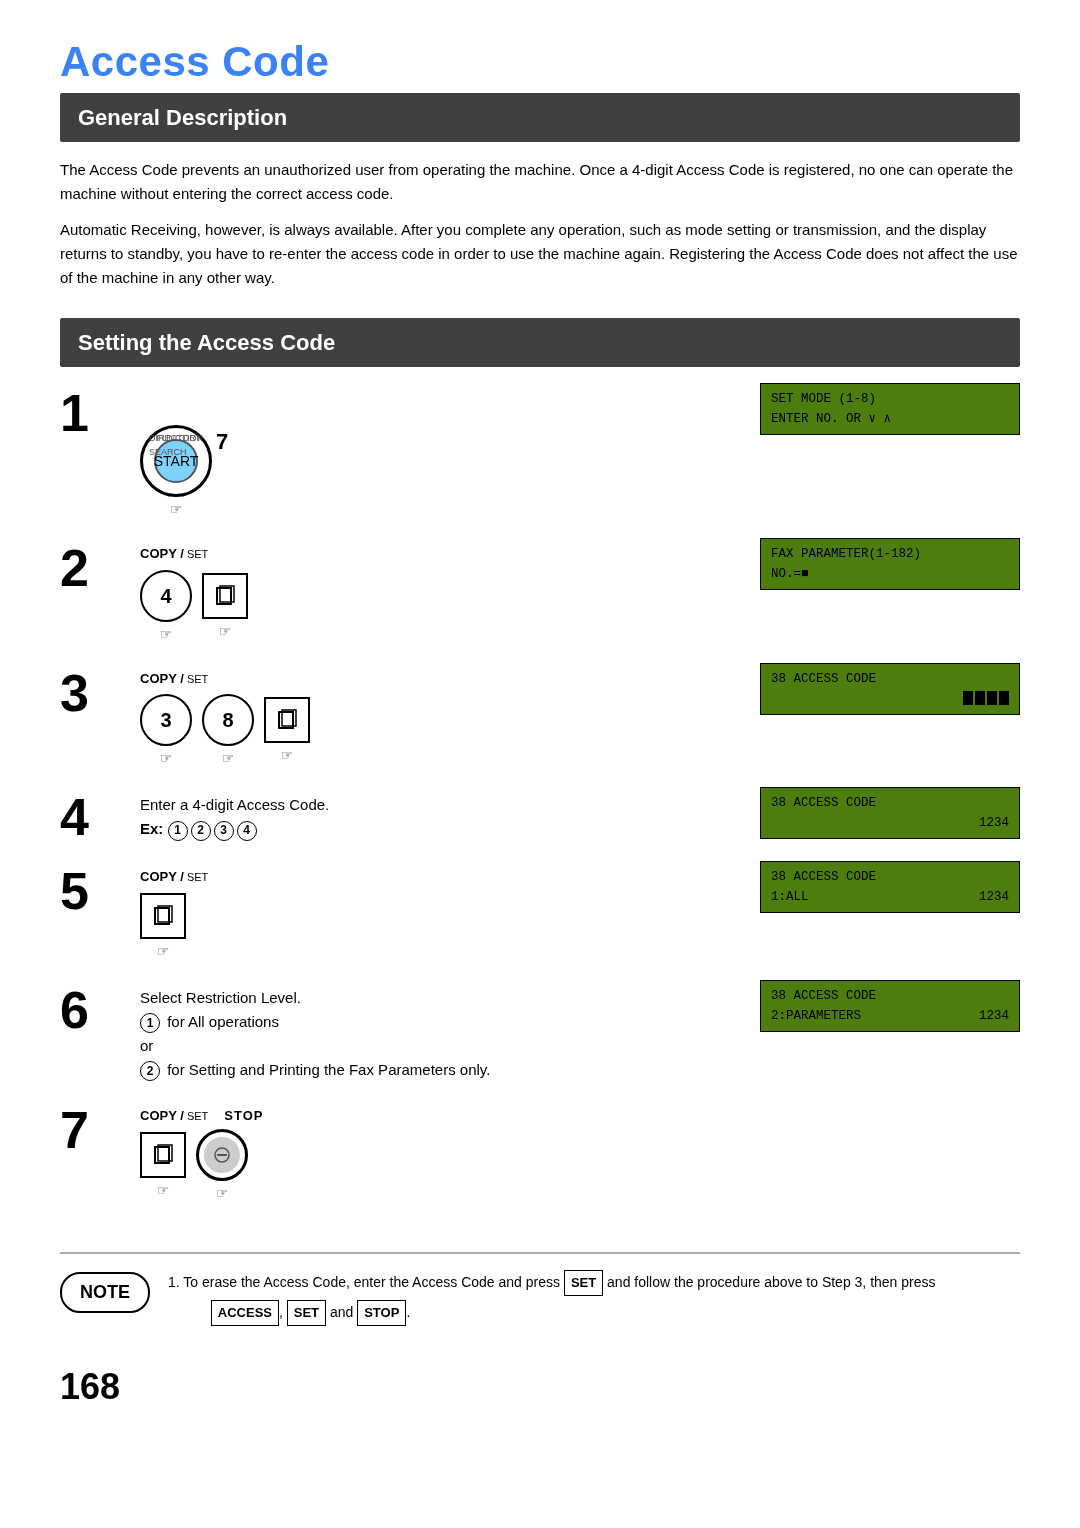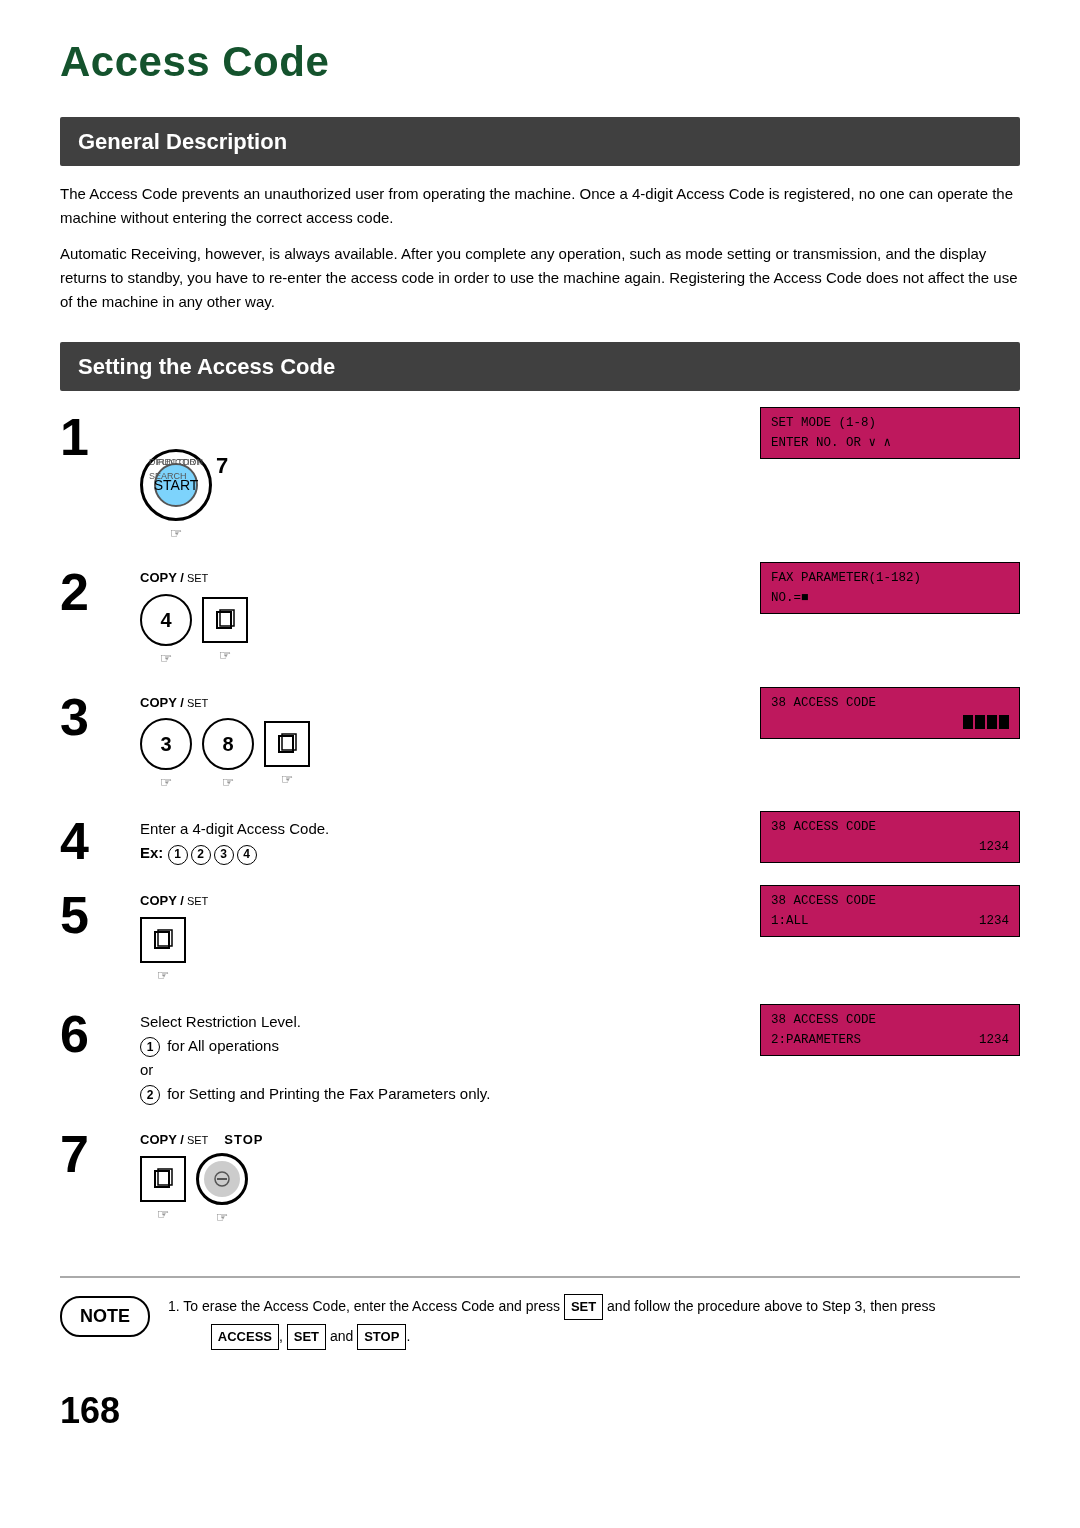--- a/index.html
+++ b/index.html
@@ -10,22 +10,21 @@
       min-height: 1528px;
       padding: 30px 60px 40px 60px;
       color: #000;
       font-size: 15px;
       line-height: 1.5;
     }
 
     .page-title {
       font-size: 42px;
       font-weight: bold;
-      color: #14532d;
-      margin-bottom: 24px;
+      color: #3b82f6;
       letter-spacing: 0.5px;
     }
 
     .section-header {
       background: #404040;
       color: #fff;
       font-size: 22px;
       font-weight: bold;
       padding: 8px 18px;
       margin-bottom: 16px;
@@ -195,21 +194,21 @@
       letter-spacing: 1px;
     }
 
     
     .display-box {
       border: 1.5px solid #000;
       padding: 5px 10px;
       font-family: 'Courier New', monospace;
       font-size: 12.5px;
       line-height: 1.6;
-      background: #be185d;
+      background: #4d7c0f;
       min-width: 260px;
     }
 
     
     .black-blocks {
       display: inline-flex;
       gap: 2px;
       vertical-align: middle;
     }
     .black-block {

